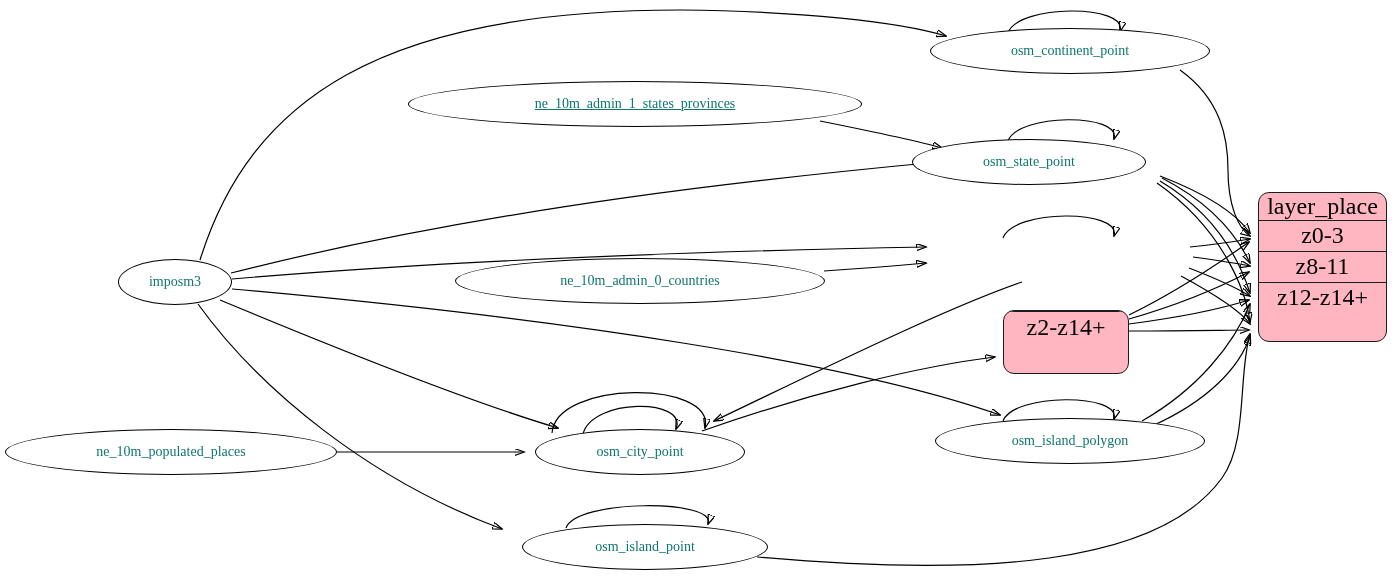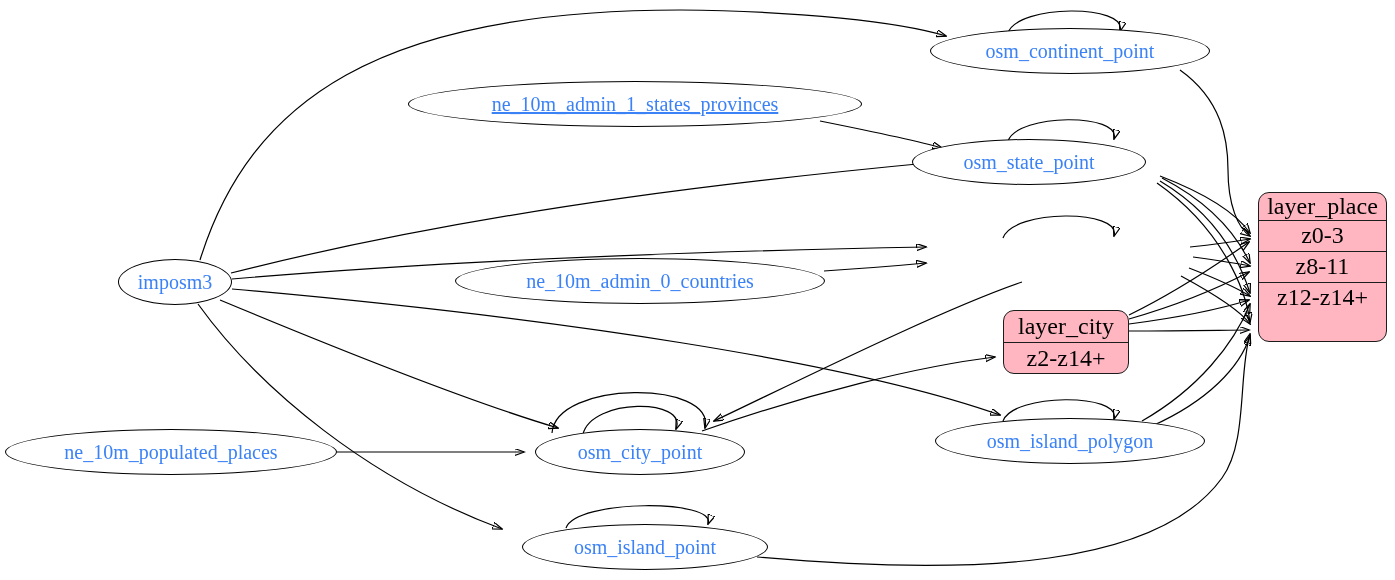--- a/index.html
+++ b/index.html
@@ -13,21 +13,21 @@
     position:relative;width:1395px;height:580px;background:var(--bg);
     font-family:"Liberation Serif","DejaVu Serif",serif;
     overflow:hidden;
   }
   #edges{position:absolute;left:0;top:0;width:1395px;height:580px;}
   #edges path{fill:none;stroke:var(--stroke);stroke-width:1.2;}
   .node{
     position:absolute;display:flex;align-items:center;justify-content:center;
     border:1.2px solid var(--stroke);border-radius:50%;
     background:var(--node-fill);box-sizing:border-box;
-    font-size:20px;color:#3b82f6;white-space:nowrap;
+    font-size:14px;color:#0f766e;white-space:nowrap;
   }
   .record{
     position:absolute;border:1.6px solid #1c1c1c;border-radius:11px;
     background:var(--record-fill);box-sizing:border-box;overflow:hidden;
     font-size:24px;color:#000;text-align:center;
   }
   .rec-header{height:31px;line-height:30px;}
   .rec-row{height:31px;line-height:30px;border-top:1.4px solid #1c1c1c;}
   .record.place .rec-header{height:27px;line-height:26px;}
   .record.place .rec-row{height:30px;line-height:29px;}
@@ -115,21 +115,20 @@
 
   <div class="node" style="left:935px;top:418px;width:270px;height:46px;">
     <span>osm_island_polygon</span>
   </div>
 
   <div class="node" style="left:522px;top:524px;width:246px;height:46px;">
     <span>osm_island_point</span>
   </div>
 
   <div class="record" style="left:1003px;top:310px;width:126px;height:64px;">
-    <div class="rec-header">layer_city</div>
     <div class="rec-row">z2-z14+</div>
   </div>
 
   <div class="record place" style="left:1258px;top:192px;width:129px;height:150px;">
     <div class="rec-header">layer_place</div>
     <div class="rec-row">z0-3</div>
     <div class="rec-row">z8-11</div>
     <div class="rec-row">z12-z14+</div>
   </div>
 

